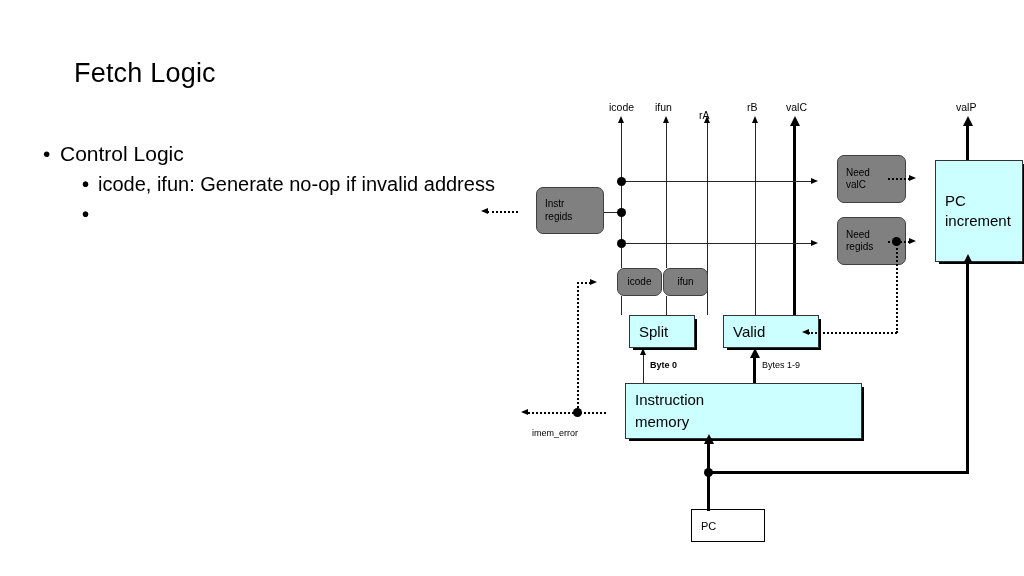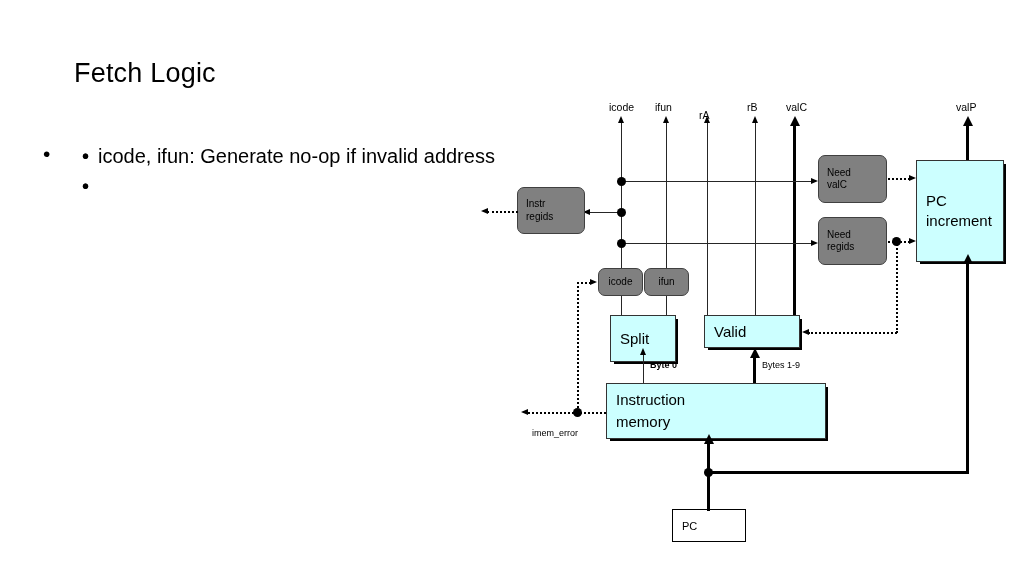--- a/index.html
+++ b/index.html
@@ -71,20 +71,21 @@
   .lbl.small {
     font-size: 9px;
   }
   
   .box {
     position: absolute;
     box-sizing: border-box;
     display: flex;
     align-items: center;
     white-space: pre-line;
+    margin-left: 19px;
   }
   .box.cyan {
     background: #ccffff;
     border: 1px solid #333333;
     box-shadow: 3px 3px 0 -1px #000000;
     padding-left: 9px;
     font-size: 15px;
     color: #000;
   }
   .box.gray {
@@ -169,20 +170,21 @@
 <body>
 
 <div id="slide">
 
   <div class="slide-title">Fetch Logic</div>
 
   <div class="bullets">
 
     <div class="b1">
       <span class="dot">•</span>
+      <span>Control Logic</span>
     </div>
 
     <div class="b2">
       <span class="dot">•</span>
     </div>
 
     <div class="b2">
       <span class="dot">•</span>
       <span>icode, ifun: Generate no-op if invalid address</span>
     </div>
@@ -241,28 +243,28 @@
 
     <div class="box gray left" style="left:818px; top:155px; width:69px; height:48px;">Need
 valC</div>
 
     <div class="box gray left" style="left:818px; top:217px; width:69px; height:48px;">Need
 regids</div>
 
     <div class="box gray" style="left:598px; top:268px; width:45px; height:28px;">icode</div>
     <div class="box gray" style="left:644px; top:268px; width:45px; height:28px;">ifun</div>
 
-    <div class="box cyan" style="left:610px; top:315px; width:66px; height:47px;">Split</div>
+    <div class="box cyan" style="left:610px; top:315px; width:66px; height:33px;">Split</div>
 
     <div class="box cyan" style="left:704px; top:315px; width:96px; height:33px;">Valid</div>
 
     <div class="box cyan" style="left:916px; top:160px; width:88px; height:102px; line-height:1.35;">PC
 increment</div>
 
-    <div class="box cyan" style="left:606px; top:383px; width:220px; height:56px; line-height:1.45;">Instruction
+    <div class="box cyan" style="left:606px; top:383px; width:237px; height:56px; line-height:1.45;">Instruction
 memory</div>
 
     <div class="box white" style="left:672px; top:509px; width:74px; height:33px;">PC</div>
 
     <div class="w thin vthin" style="left:621px; top:296px; height:19px;"></div>
     <div class="w thin vthin" style="left:666px; top:296px; height:19px;"></div>
 
     <div class="w thin vthin" style="left:643px; top:355px; height:28px;"></div>
     <div class="arr up" style="left:639.5px; top:348px;"></div>
     <div class="lbl small" style="left:650px; top:361px;font-weight:bold;">Byte 0</div>

